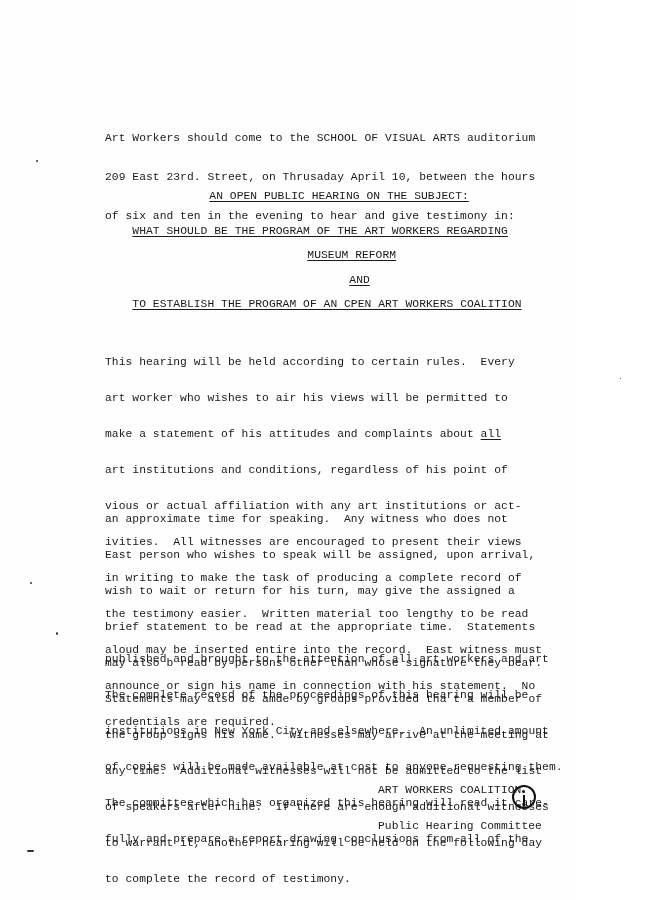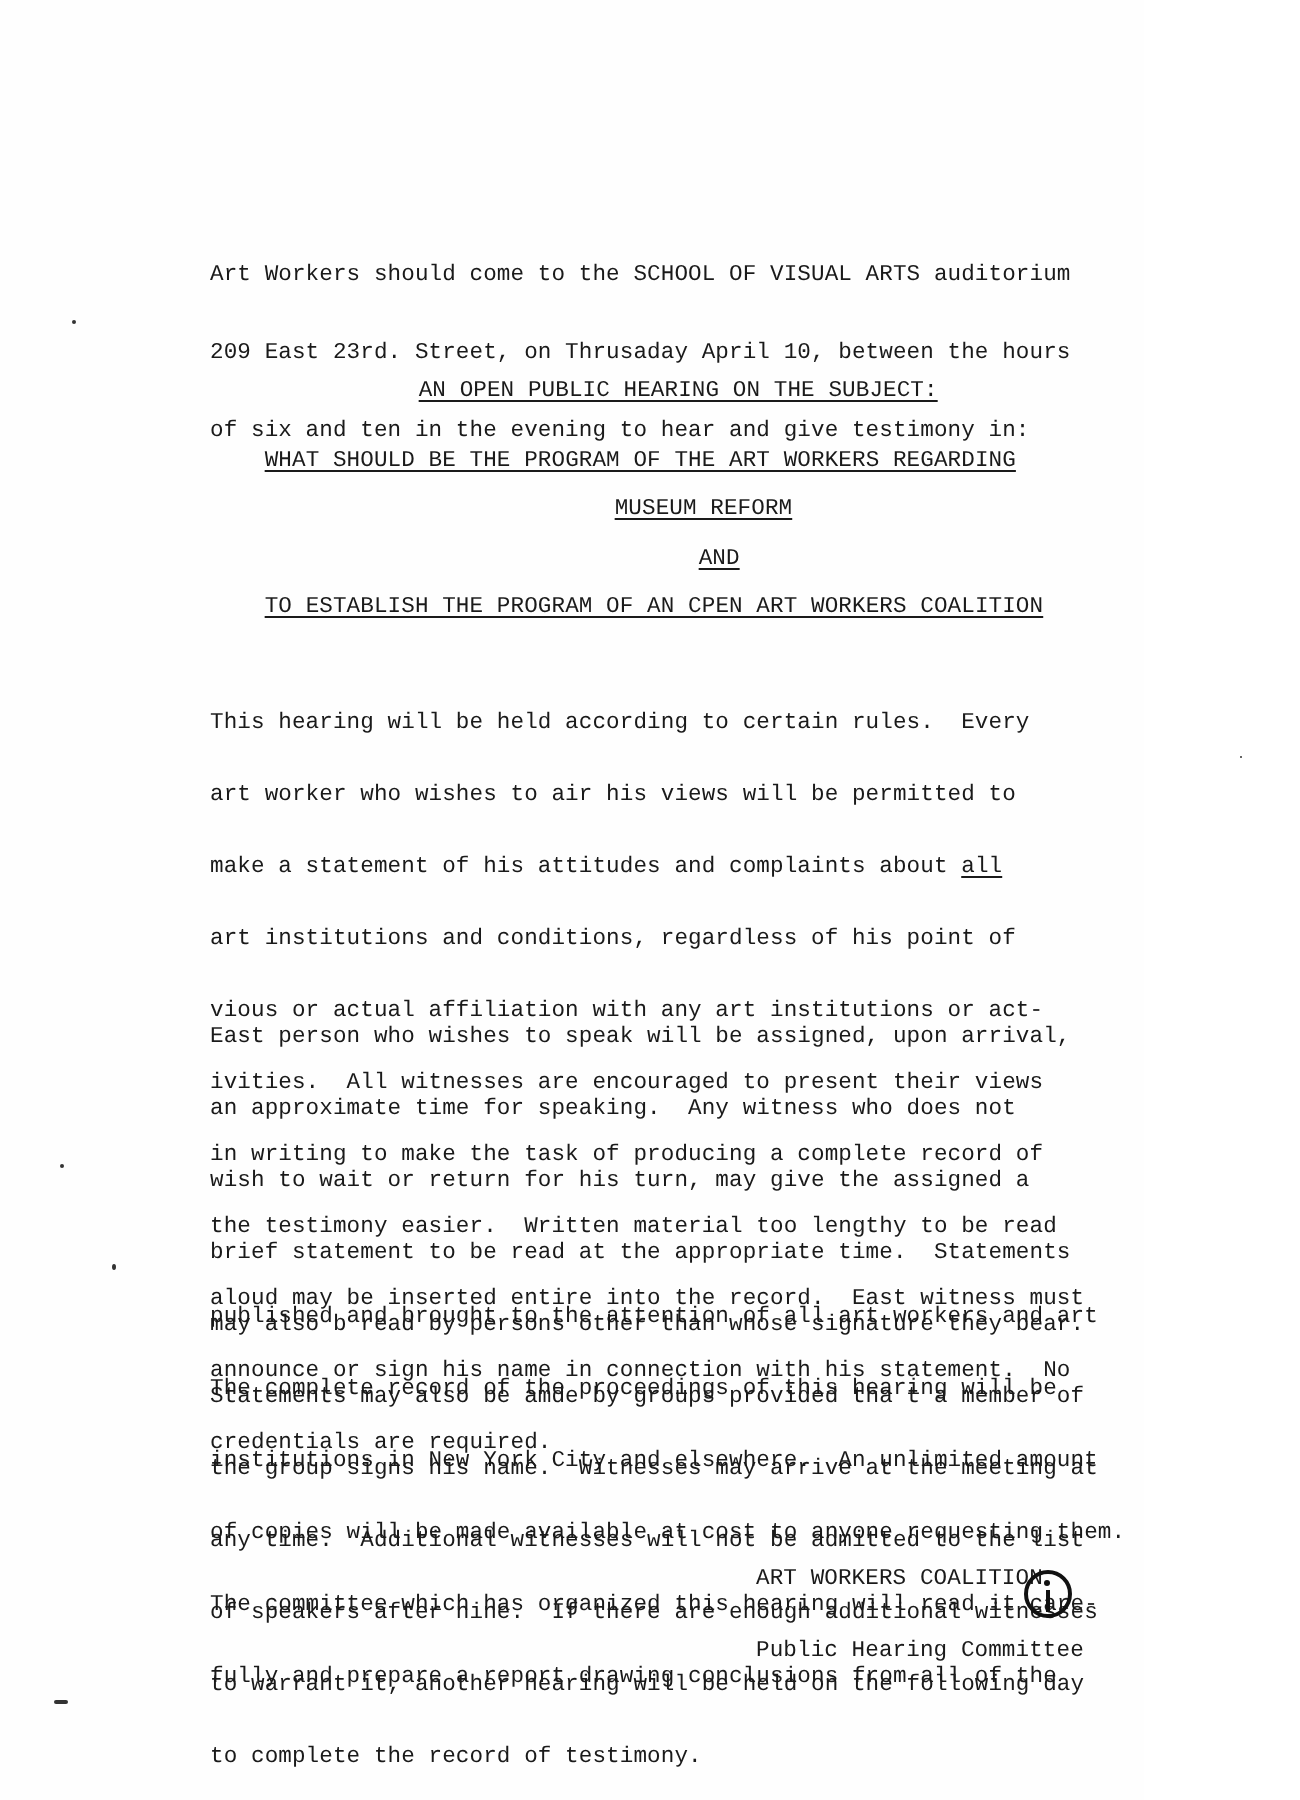--- a/index.html
+++ b/index.html
@@ -54,22 +54,22 @@
     <span class="line">vious or actual affiliation with any art institutions or act-</span>
     <span class="line">ivities.  All witnesses are encouraged to present their views</span>
     <span class="line">in writing to make the task of producing a complete record of</span>
     <span class="line">the testimony easier.  Written material too lengthy to be read</span>
     <span class="line">aloud may be inserted entire into the record.  East witness must</span>
     <span class="line">announce or sign his name in connection with his statement.  No</span>
     <span class="line">credentials are required.</span>
   </div>
 
   <div class="tw para" style="top:489px;">
+    <span class="line">an approximate time for speaking.  Any witness who does not</span>
     <span class="line">East person who wishes to speak will be assigned, upon arrival,</span>
-    <span class="line">an approximate time for speaking.  Any witness who does not</span>
     <span class="line">wish to wait or return for his turn, may give the assigned a</span>
     <span class="line">brief statement to be read at the appropriate time.  Statements</span>
     <span class="line">may also b read by persons other than whose signature they bear.</span>
     <span class="line">Statements may also be amde by groups provided tha t a member of</span>
     <span class="line">the group signs his name.  Witnesses may arrive at the meeting at</span>
     <span class="line">any time.  Additional witnesses will not be admitted to the list</span>
     <span class="line">of speakers after nine.  If there are enough additional witnesses</span>
     <span class="line">to warrant it, another hearing will be held on the following day</span>
     <span class="line">to complete the record of testimony.</span>
   </div>

